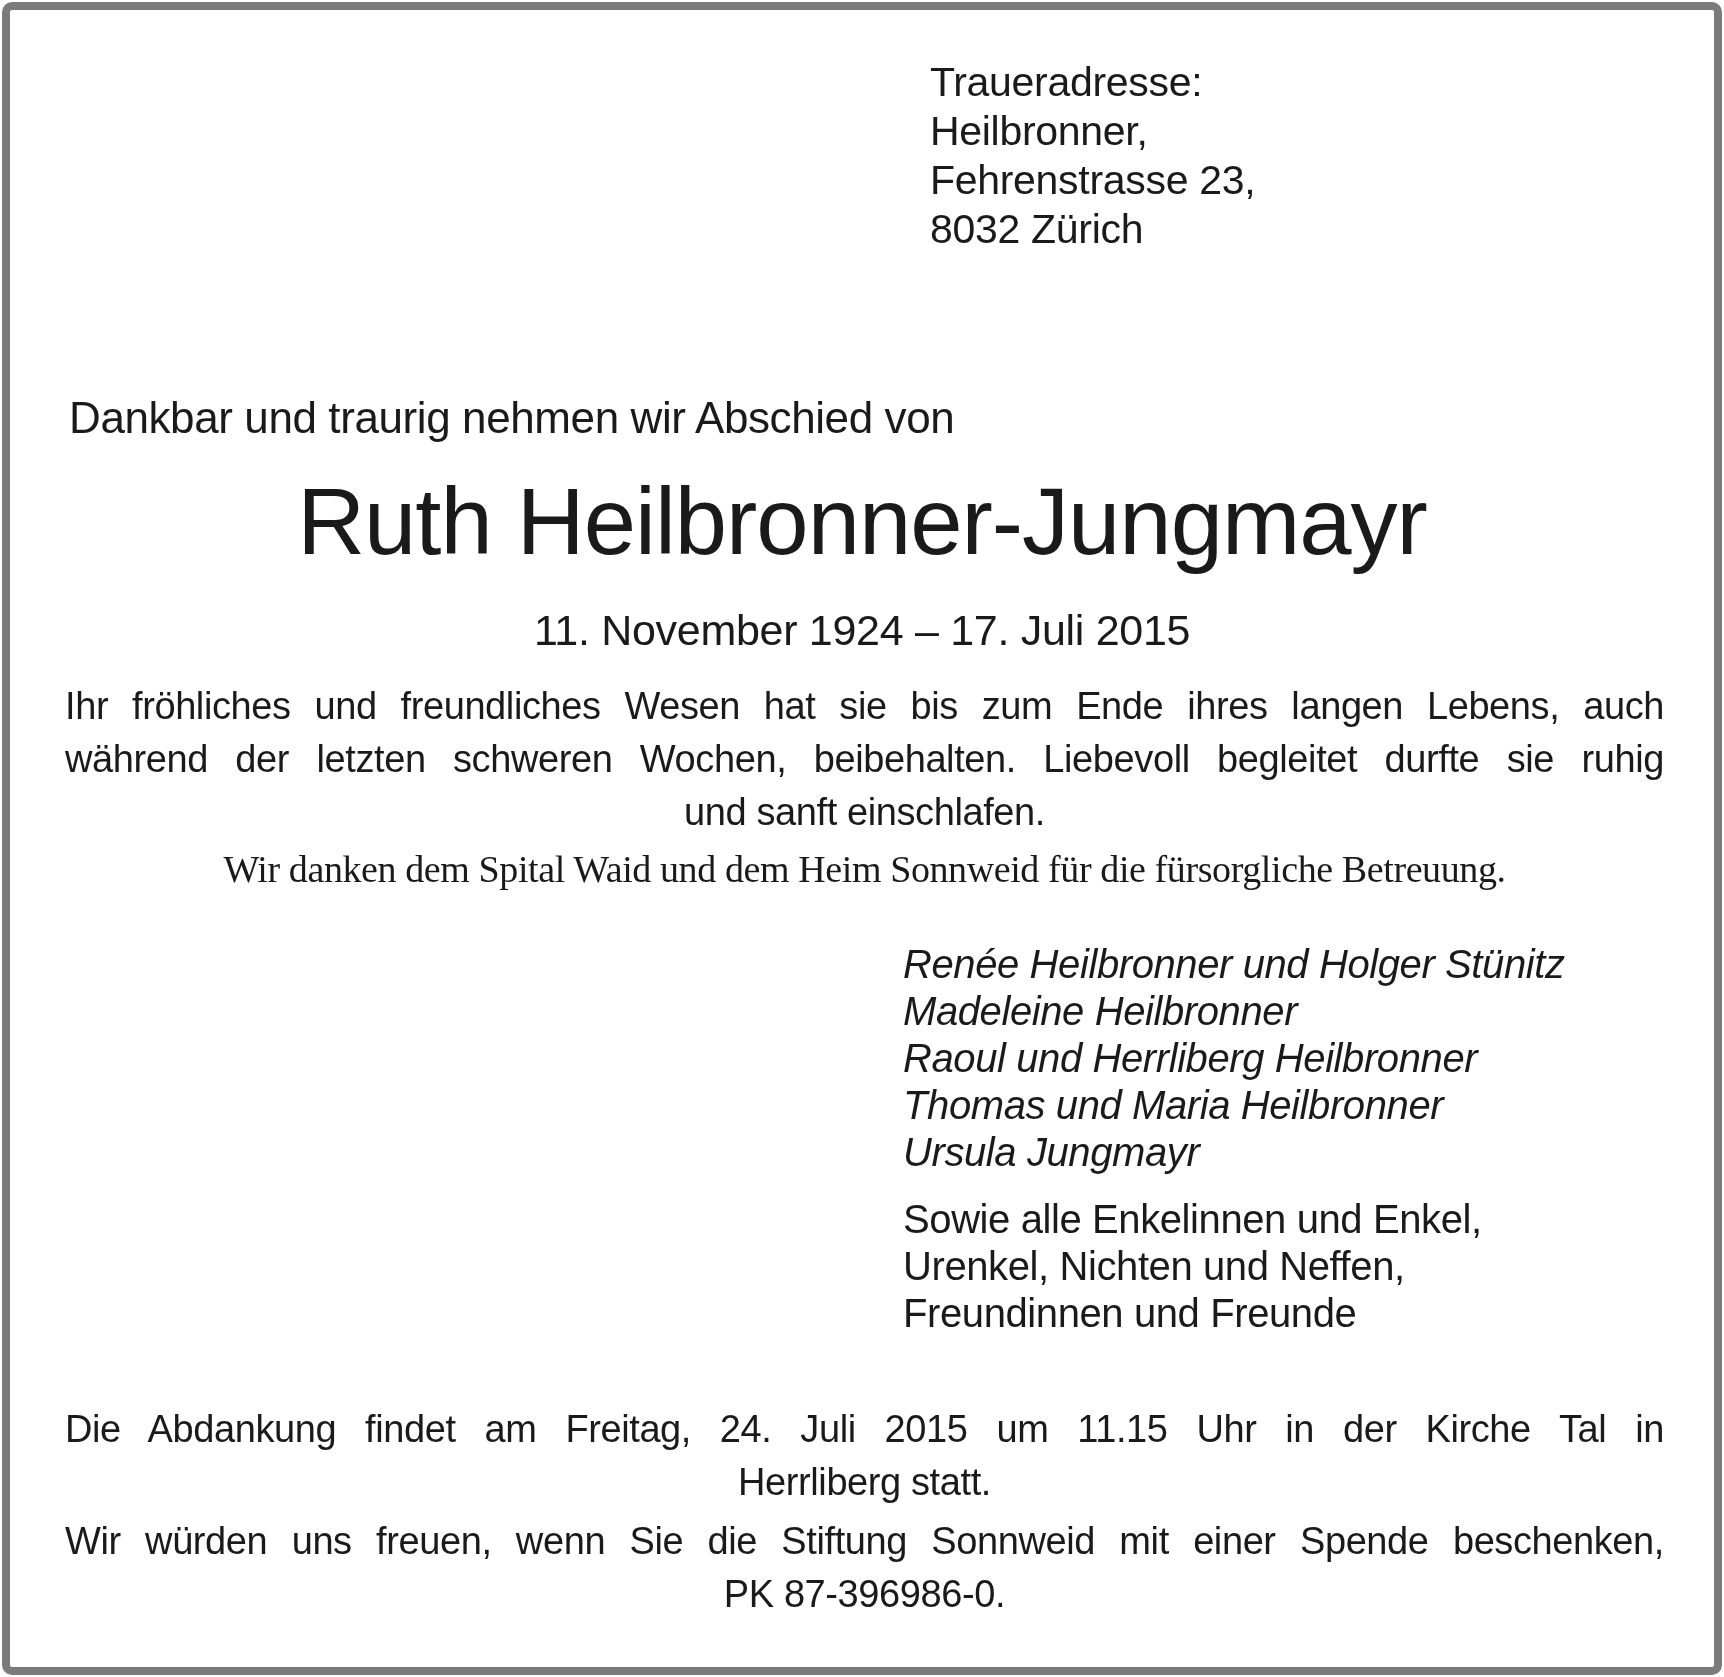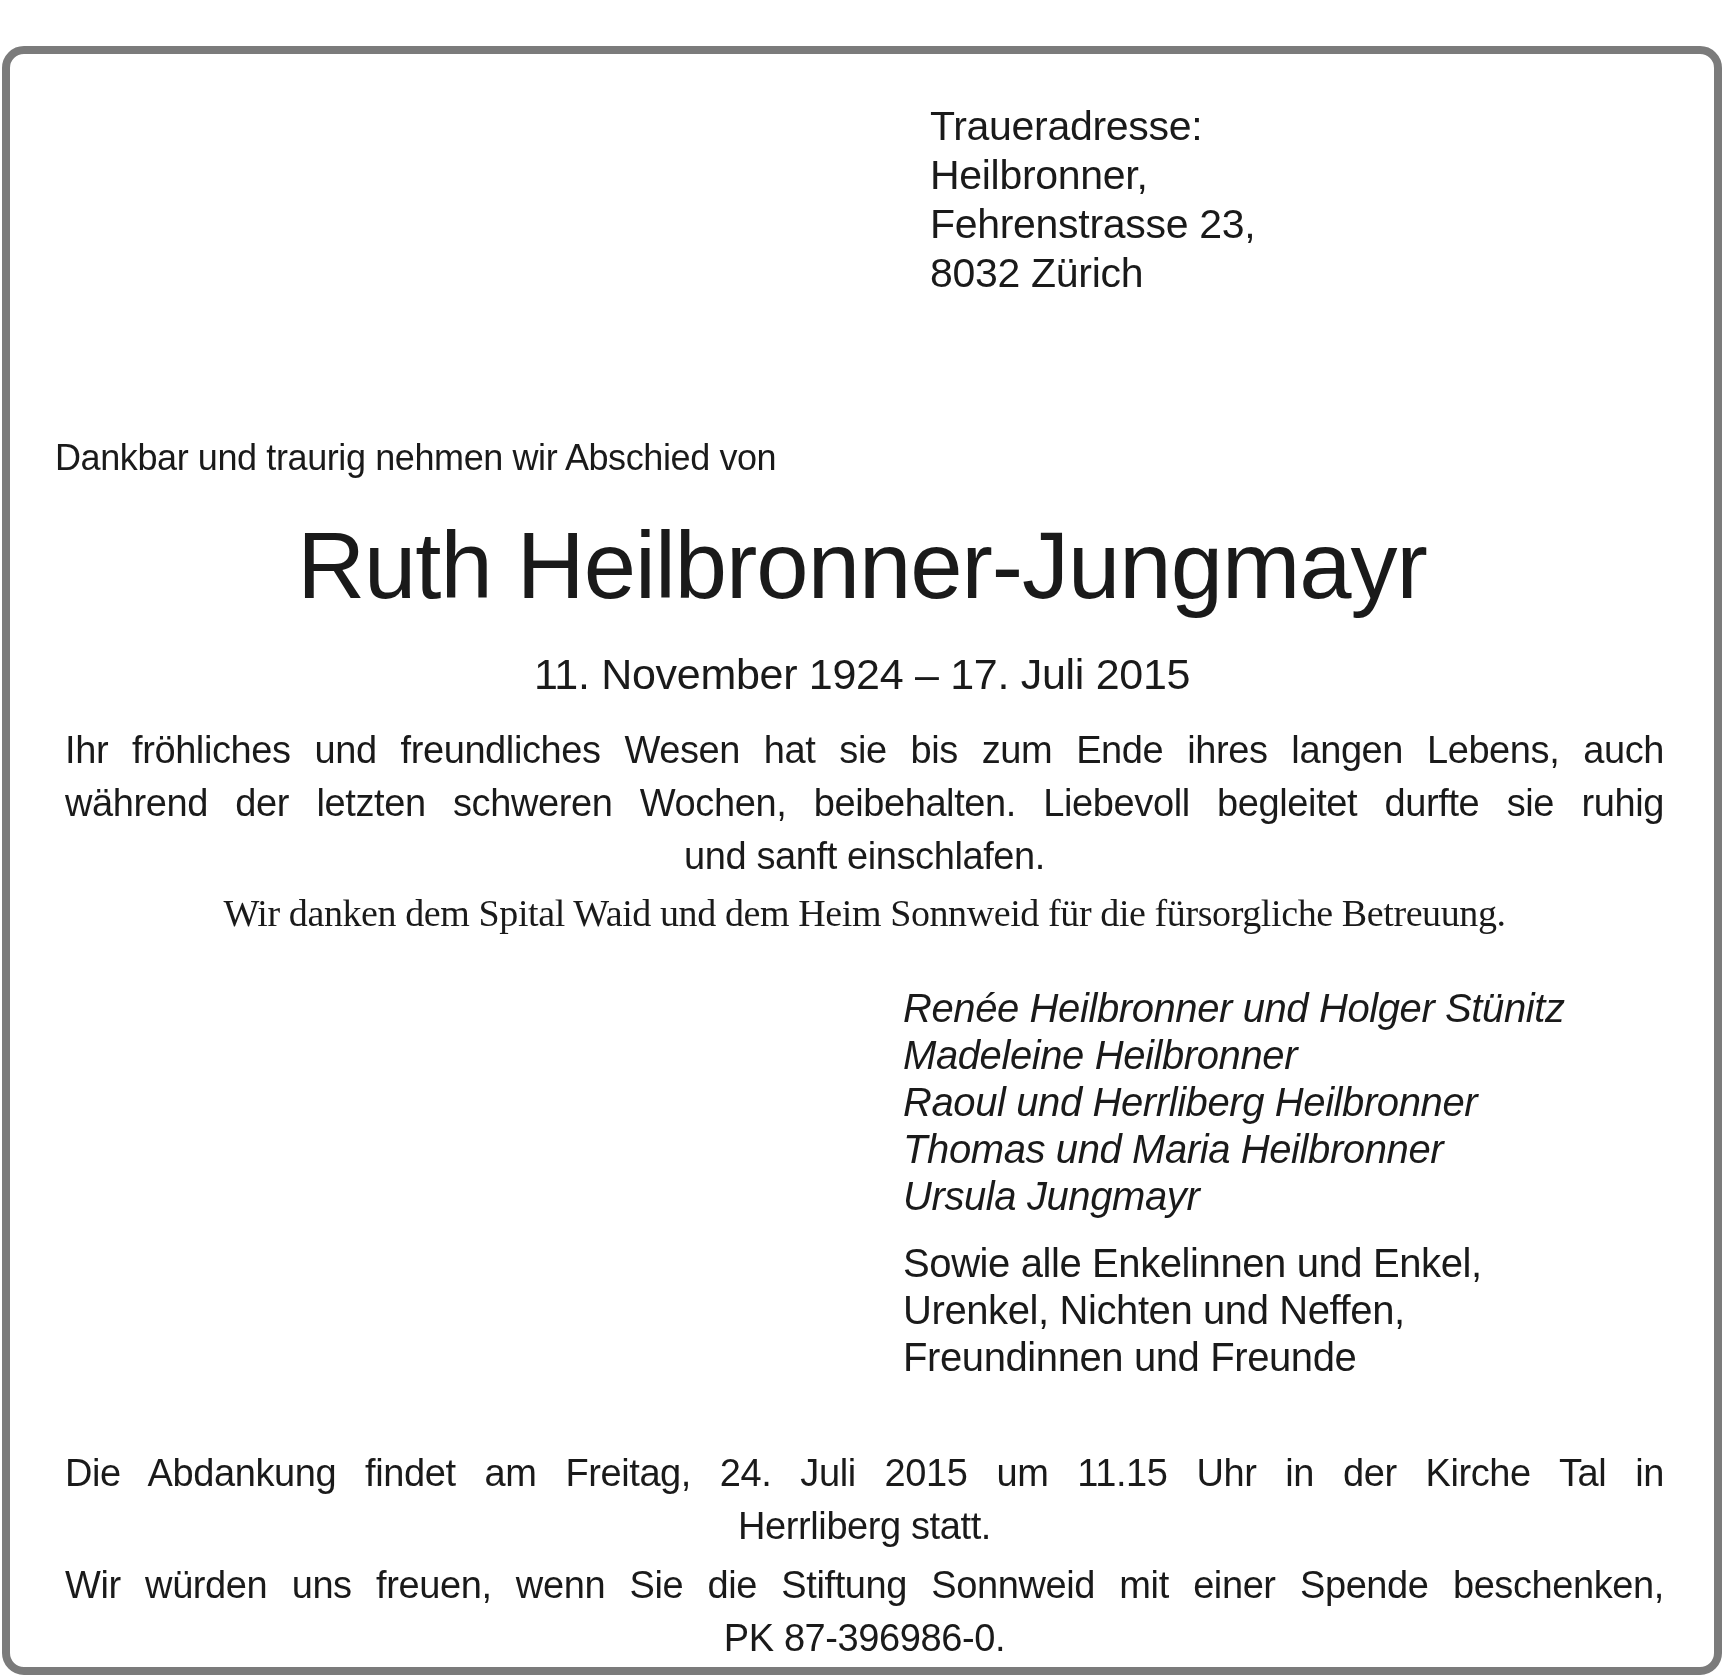--- a/index.html
+++ b/index.html
@@ -13,38 +13,37 @@
     height: 1677px;
     background: #ffffff;
     font-family: "Liberation Sans", sans-serif;
     color: #1a1a1a;
     overflow: hidden;
   }
   .page {
     position: absolute;
     inset: 2px;
     border: 8px solid #7b7b7b;
-    border-radius: 22px;
+    border-radius: 10px;
     background: #ffffff;
-    margin-top: 44px;
   }
   .block { position: absolute; }
 
   .address {
     top: 48px;
     left: 920px;
     font-size: 41px;
     line-height: 49px;
     letter-spacing: -0.3px;
   }
 
   .intro {
     top: 383px;
-    left: 45px;
-    font-size: 36px;
+    left: 59px;
+    font-size: 44px;
     letter-spacing: -0.4px;
     white-space: nowrap;
   }
 
   .name {
     top: 458px;
     left: 0;
     right: 0;
     text-align: center;
     font-size: 94px;

